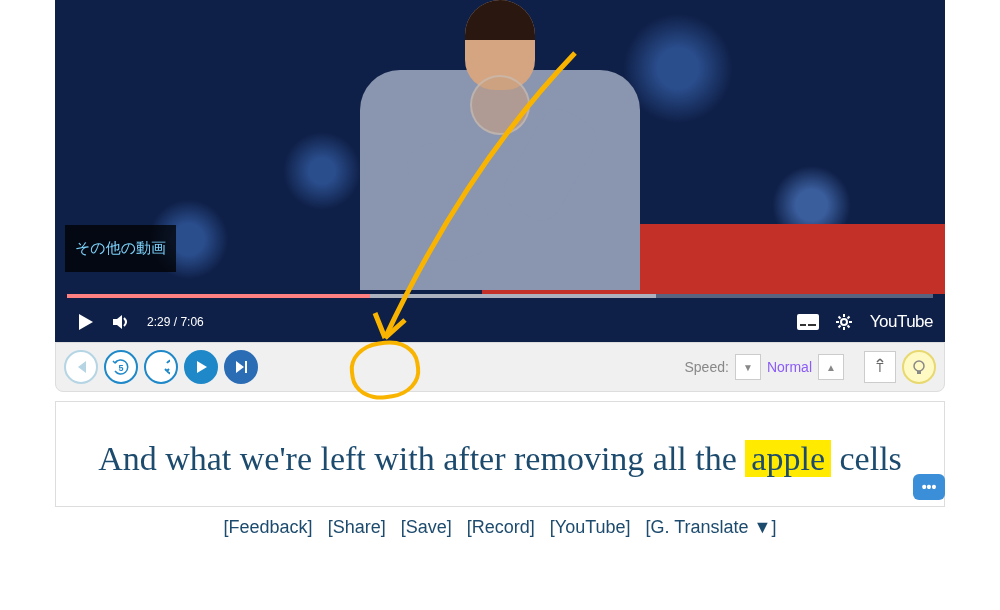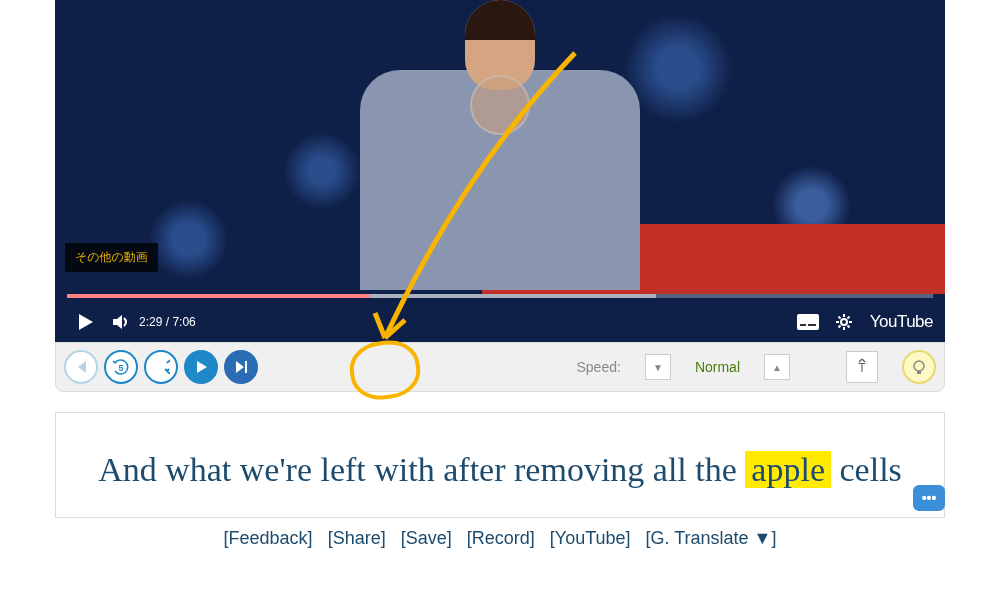--- a/index.html
+++ b/index.html
@@ -106,23 +106,23 @@
       left: 48%;
       height: 70px;
       background: #c23028;
       border-radius: 10px 0 0 0;
     }
     .overlay-label {
       position: absolute;
       left: 10px;
       bottom: 70px;
       background: rgba(0,0,0,0.75);
-      color: #eab308;
-      font-size: 12px;
-      padding: 6px 10px;
+      color: #7dd3fc;
+      font-size: 15px;
+      padding: 14px 10px;
     }
     .progress-bar {
       position: absolute;
       bottom: 44px;
       left: 12px;
       right: 12px;
       height: 4px;
       background: rgba(255,255,255,0.3);
     }
     .progress-played {
@@ -152,20 +152,21 @@
     .vc-btn {
       width: 36px;
       height: 36px;
       display: flex;
       align-items: center;
       justify-content: center;
       cursor: pointer;
     }
     .vc-time {
       font-size: 12px;
+      margin-left: 8px;
     }
     .vc-spacer { flex: 1; }
     .vc-logo {
       font-weight: normal;
       font-size: 17px;
       letter-spacing: -0.5px;
       margin-left: 8px;
     }
     .app-controls {
       background: #f0f0f0;
@@ -190,36 +191,36 @@
       cursor: pointer;
       color: #1e88c8;
     }
     .ctrl-btn.disabled { border-color: #b5d5e5; color: #b5d5e5; }
     .ctrl-btn.filled { background: #1e88c8; color: #fff; border-color:#1e88c8;}
     .ctrl-btn.filled2 { background: #2b6db5; color: #fff; border-color:#2b6db5;}
     .speed-group {
       margin-left: auto;
       display: flex;
       align-items: center;
-      gap: 24px;
+      gap: 6px;
       font-size: 14px;
       color: #888;
     }
     .speed-btn {
       width: 26px;
       height: 26px;
       background: #fff;
       border: 1px solid #ccc;
       display: flex;
       align-items: center;
       justify-content: center;
       cursor: pointer;
       font-size: 10px;
     }
-    .speed-value { color: #4d7c0f; font-size: 14px;}
+    .speed-value { color: #8b5cf6; font-size: 14px;}
     .font-btn {
       width: 32px;
       height: 32px;
       background: #fff;
       border: 1px solid #ccc;
       display: flex;
       align-items: center;
       justify-content: center;
       cursor: pointer;
     }
@@ -228,21 +229,21 @@
       height: 34px;
       border-radius: 50%;
       background: #fff9c4;
       border: 2px solid #e8d870;
       display: flex;
       align-items: center;
       justify-content: center;
       cursor: pointer;
     }
     .subtitle-box {
-      margin-top: 20px;
+      margin-top: 9px;
       border: 1px solid #ddd;
       padding: 30px 20px 20px;
       text-align: center;
     }
     .subtitle-text {
       font-family: Georgia, serif;
       font-size: 34px;
       color: #1d4b6e;
       line-height: 1.6;
     }

